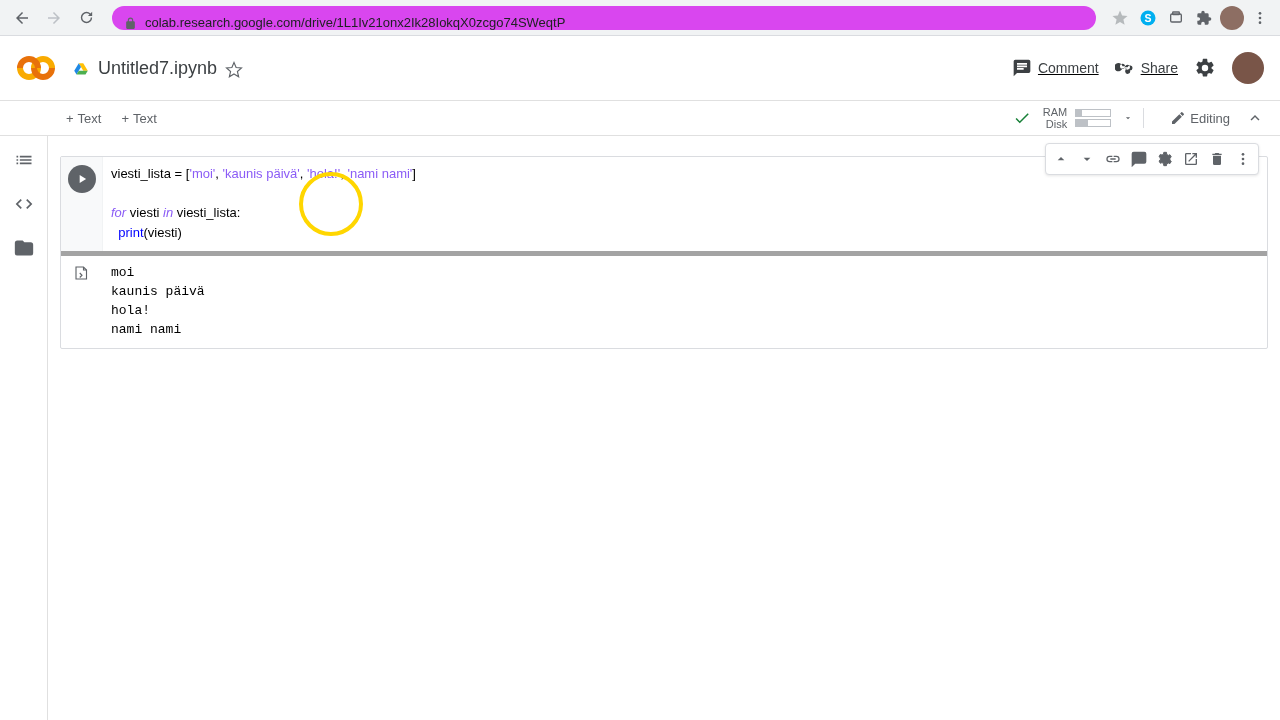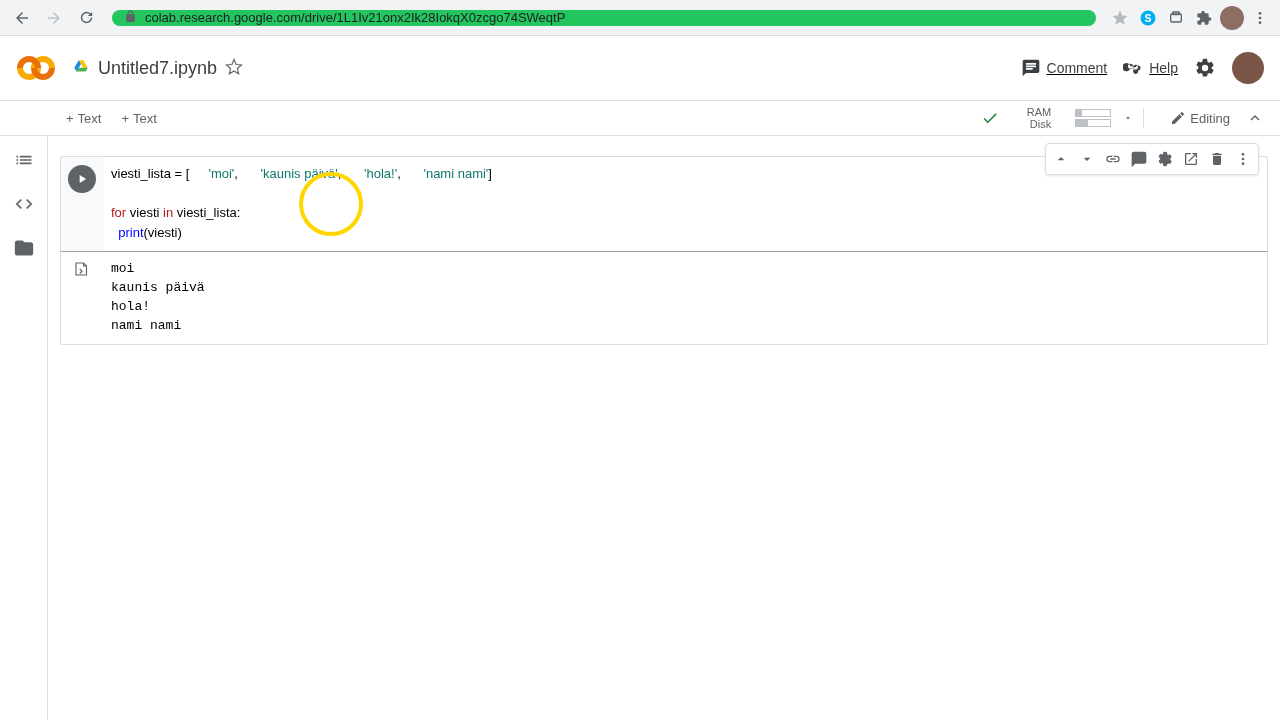--- a/index.html
+++ b/index.html
@@ -2,45 +2,45 @@
 <html><head>
 <meta charset="utf-8">
 <style>
 * { margin: 0; padding: 0; box-sizing: border-box; font-family: Arial, sans-serif; }
 body { width: 1280px; height: 720px; overflow: hidden; background: #fff; }
 
 
 .browser-bar { height: 36px; background: #f1f3f4; display: flex; align-items: center; padding: 0 8px; gap: 4px; border-bottom: 1px solid #dadce0; }
 .nav-btn { width: 28px; height: 28px; display: flex; align-items: center; justify-content: center; border-radius: 50%; color: #5f6368; cursor: pointer; }
 .nav-btn.disabled { color: #bdc1c6; }
-.url-bar { flex: 1; height: 16px; background: #22c55e; border-radius: 14px; display: flex; align-items: flex-start; padding: 0 12px; margin: 0 8px; font-size: 13px; color: #202124; gap: 8px; }
+.url-bar { flex: 1; height: 24px; background: #d946ef; border-radius: 14px; display: flex; align-items: flex-end; padding: 0 12px; margin: 0 8px; font-size: 13px; color: #202124; gap: 8px; }
 .url-bar .lock { color: #5f6368; }
 .ext-icon { width: 24px; height: 24px; display: flex; align-items: center; justify-content: center; color: #5f6368; }
 .ext-avatar { width: 24px; height: 24px; border-radius: 50%; background: #8d6e63; }
 
 
 .colab-header { height: 64px; display: flex; align-items: center; padding: 0 16px; }
 .colab-logo { width: 40px; height: 40px; margin-right: 16px; }
 .header-main { flex: 1; }
-.title-row { display: flex; align-items: flex-start; gap: 8px; }
+.title-row { display: flex; align-items: flex-end; gap: 8px; }
 .drive-icon { width: 18px; height: 18px; }
 .notebook-title { font-size: 18px; color: #3c4043; }
 .star-btn { color: #5f6368; cursor: pointer; }
 .menu-row { display: flex; gap: 2px; font-size: 13px; color: #3c4043; margin-top: 2px; }
 .menu-item { padding: 4px 8px; cursor: pointer; }
 .saved-text { text-decoration: underline; color: #5f6368; padding: 4px 8px; }
 .header-right { display: flex; align-items: center; gap: 16px; text-decoration: underline; }
 .header-btn { display: flex; align-items: center; gap: 6px; font-size: 14px; color: #3c4043; cursor: pointer; }
 .avatar { width: 32px; height: 32px; border-radius: 50%; background: #795548; }
 
 
 .toolbar { height: 36px; border-top: 1px solid #e0e0e0; border-bottom: 1px solid #e0e0e0; display: flex; align-items: center; padding: 0 8px 0 56px; }
 .tb-btn { display: flex; align-items: center; gap: 4px; padding: 4px 10px; font-size: 13px; color: #5f6368; cursor: pointer; }
 .tb-spacer { flex: 1; }
-.resource-ind { display: flex; align-items: center; gap: 24px; font-size: 11px; color: #5f6368; margin-right: 8px; }
+.resource-ind { display: flex; align-items: center; gap: 8px; font-size: 11px; color: #5f6368; margin-right: 8px; }
 .resource-bars { display: flex; flex-direction: column; gap: 2px; }
 .resource-bar { width: 36px; height: 8px; border: 1px solid #bdc1c6; position: relative; }
 .resource-fill { position: absolute; left: 0; top: 0; height: 100%; background: #bdc1c6; }
 .resource-labels { display: flex; flex-direction: column; align-items: flex-end; }
 .check-icon { color: #188038; margin-right: 4px; }
 .edit-btn { display: flex; align-items: center; gap: 4px; padding: 4px 8px; font-size: 13px; color: #5f6368; margin-left: 12px; }
 .collapse-btn { padding: 4px 8px; color: #5f6368; }
 .dropdown-caret { padding: 4px 4px; color: #5f6368; cursor: pointer; }
 
 
@@ -50,24 +50,24 @@
 .content { flex: 1; padding: 20px 12px 12px 12px; position: relative; }
 
 
 .cell { border: 1px solid #dadce0; border-radius: 2px; background: #fff; position: relative; }
 .cell-toolbar { position: absolute; right: 8px; top: -14px; background: #fff; border: 1px solid #dadce0; border-radius: 4px; display: flex; padding: 2px; box-shadow: 0 1px 3px rgba(0,0,0,0.1); }
 .ct-btn { width: 26px; height: 26px; display: flex; align-items: center; justify-content: center; color: #5f6368; cursor: pointer; }
 .cell-body { display: flex; }
 .run-col { width: 42px; background: #f8f9fa; display: flex; justify-content: center; padding-top: 8px; border-right: 1px solid #f1f3f4;}
 .run-btn { width: 28px; height: 28px; border-radius: 50%; background: #5f6368; display: flex; align-items: center; justify-content: center; cursor: pointer; }
 .code-area { flex: 1; padding: 8px 8px; font-family: 'Courier New', monospace; font-size: 13px; line-height: 1.45; color: #000; white-space: pre; }
-.code-area .kw { color: #b91c1c; }
-.code-area .str { color: #0f766e; margin-left: 19px; }
+.code-area .kw { color: #8b5cf6; font-style: italic; }
+.code-area .str { color: #8b5cf6; }
 .code-area .fn { color: #0000ff; }
-.output-row { display: flex; border-top: 1px solid #a3a3a3; }
+.output-row { display: flex; border-top: 5px solid #a3a3a3; }
 .out-col { width: 42px; display: flex; justify-content: center; padding-top: 8px; }
 .out-text { flex: 1; padding: 8px; font-family: 'Courier New', monospace; font-size: 13px; line-height: 1.45; white-space: pre; }
 
 
 .highlight-circle { position: absolute; width: 64px; height: 64px; border: 4px solid #ffd600; border-radius: 50%; pointer-events: none; }
 
 svg { display: block; }
 </style>
 </head>
 <body>
@@ -158,21 +158,21 @@
     <div class="header-btn">
       <svg width="20" height="20" viewBox="0 0 24 24">
           <path fill="currentColor" d="M20 2H4a2 2 0 00-2 2v18l4-4h14a2 2 0 002-2V4a2 2 0 00-2-2zM6 9h12v2H6zm8 5H6v-2h8zm4-6H6V6h12z"></path>
         </svg>
       <span>Comment</span>
     </div>
     <div class="header-btn">
       <svg width="20" height="20" viewBox="0 0 24 24">
           <path fill="currentColor" d="M15 8a3 3 0 00-2.83 2H9a5 5 0 100 2h3.17A3 3 0 1015 8zm-6 5a3 3 0 110-6 3 3 0 010 6zm9 2a3 3 0 11-2.83-2H12v-2h3.17A3 3 0 1118 15z"></path>
         </svg>
-      <span>Help</span>
+      <span>Share</span>
     </div>
     <div class="header-btn">
       <svg width="22" height="22" viewBox="0 0 24 24">
           <path fill="currentColor" d="M19.14 12.94a7.07 7.07 0 000-1.88l2.03-1.58a.5.5 0 00.12-.64l-1.92-3.32a.5.5 0 00-.61-.22l-2.39.96a7.03 7.03 0 00-1.62-.94l-.36-2.54A.5.5 0 0013.9 2h-3.84a.5.5 0 00-.49.42l-.36 2.54c-.58.24-1.12.56-1.62.94l-2.39-.96a.5.5 0 00-.61.22L2.67 8.48a.5.5 0 00.12.64l2.03 1.58a7.07 7.07 0 000 1.88l-2.03 1.58a.5.5 0 00-.12.64l1.92 3.32c.14.24.43.34.61.22l2.39-.96c.5.38 1.04.7 1.62.94l.36 2.54a.5.5 0 00.49.42h3.84a.5.5 0 00.49-.42l.36-2.54c.58-.24 1.12-.56 1.62-.94l2.39.96c.24.1.5 0 .61-.22l1.92-3.32a.5.5 0 00-.12-.64l-2.03-1.58zM12 15.5A3.5 3.5 0 1112 8.5a3.5 3.5 0 010 7z"></path>
         </svg>
     </div>
     <div class="avatar"></div>
   </div>
 </div>
 

